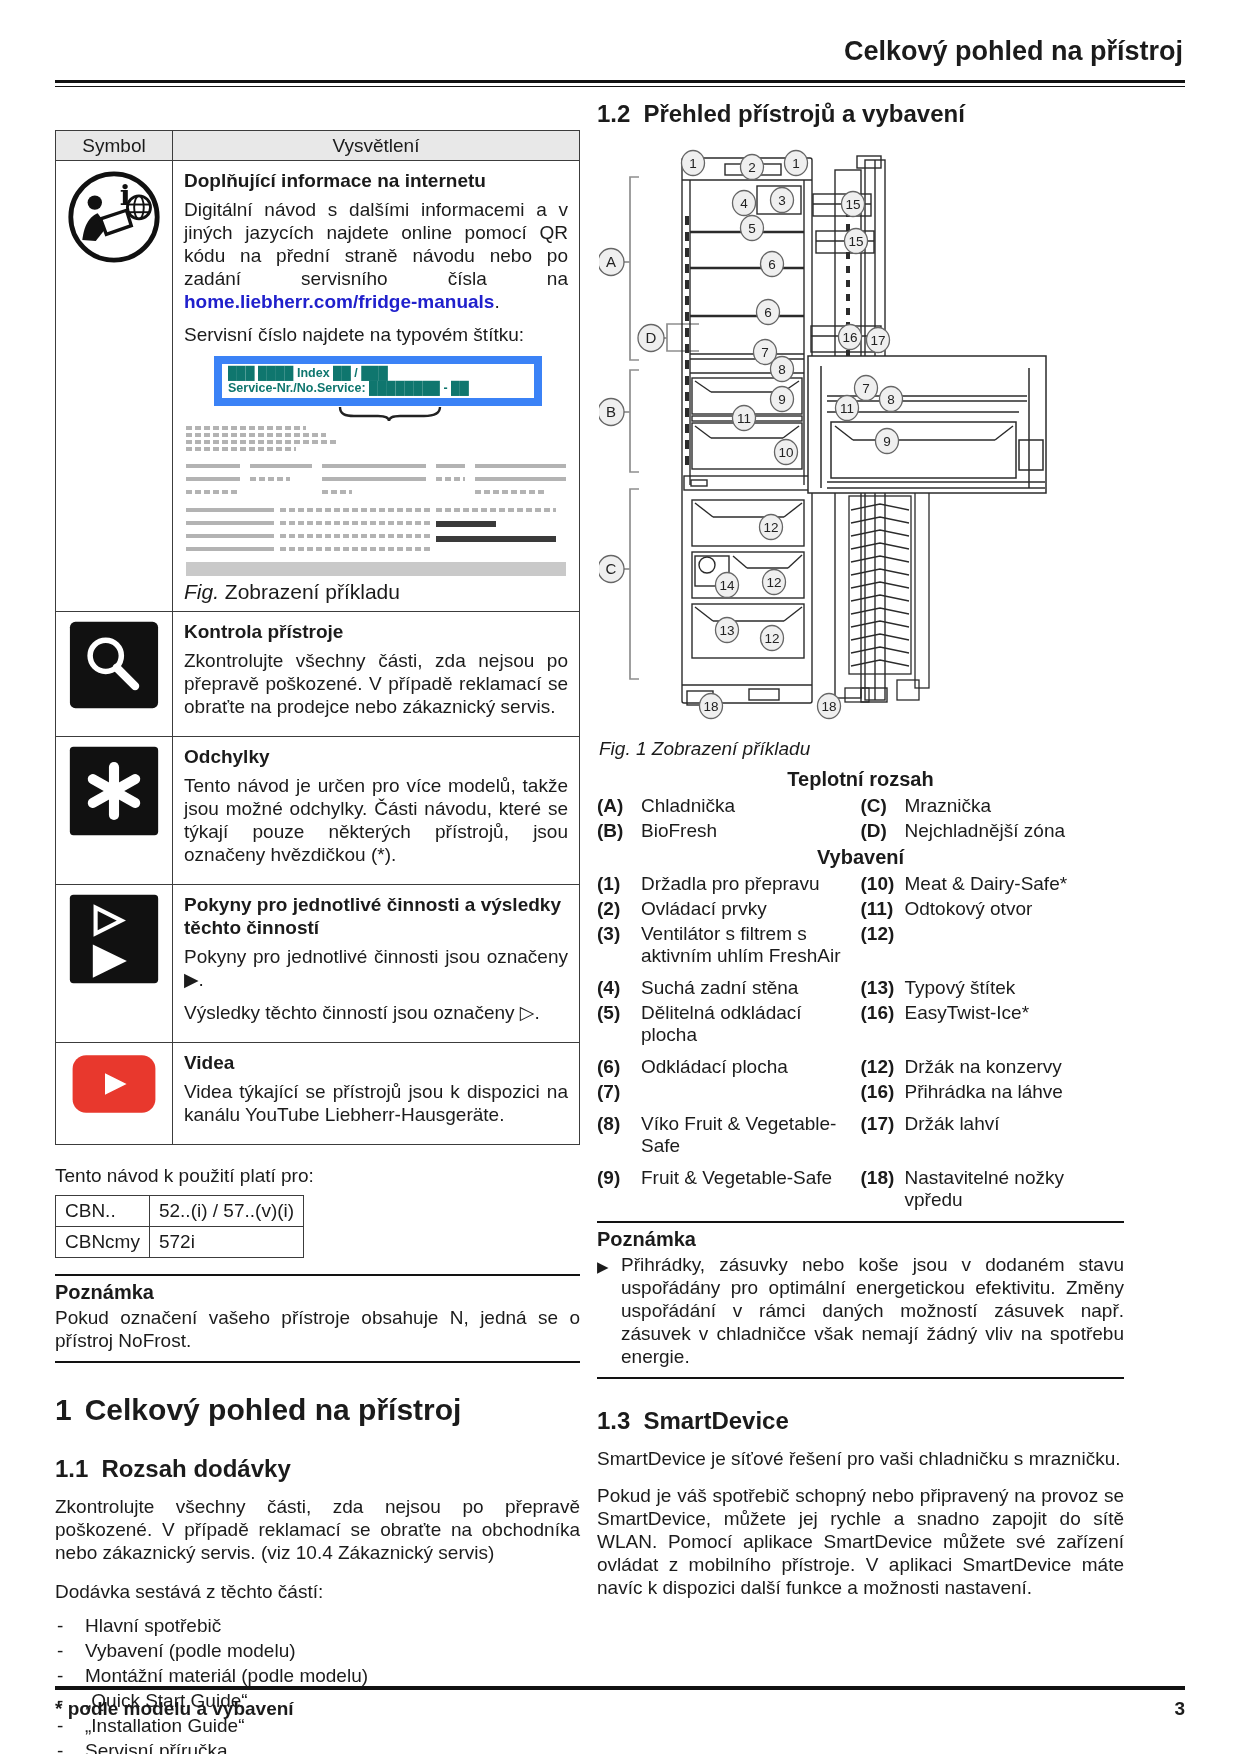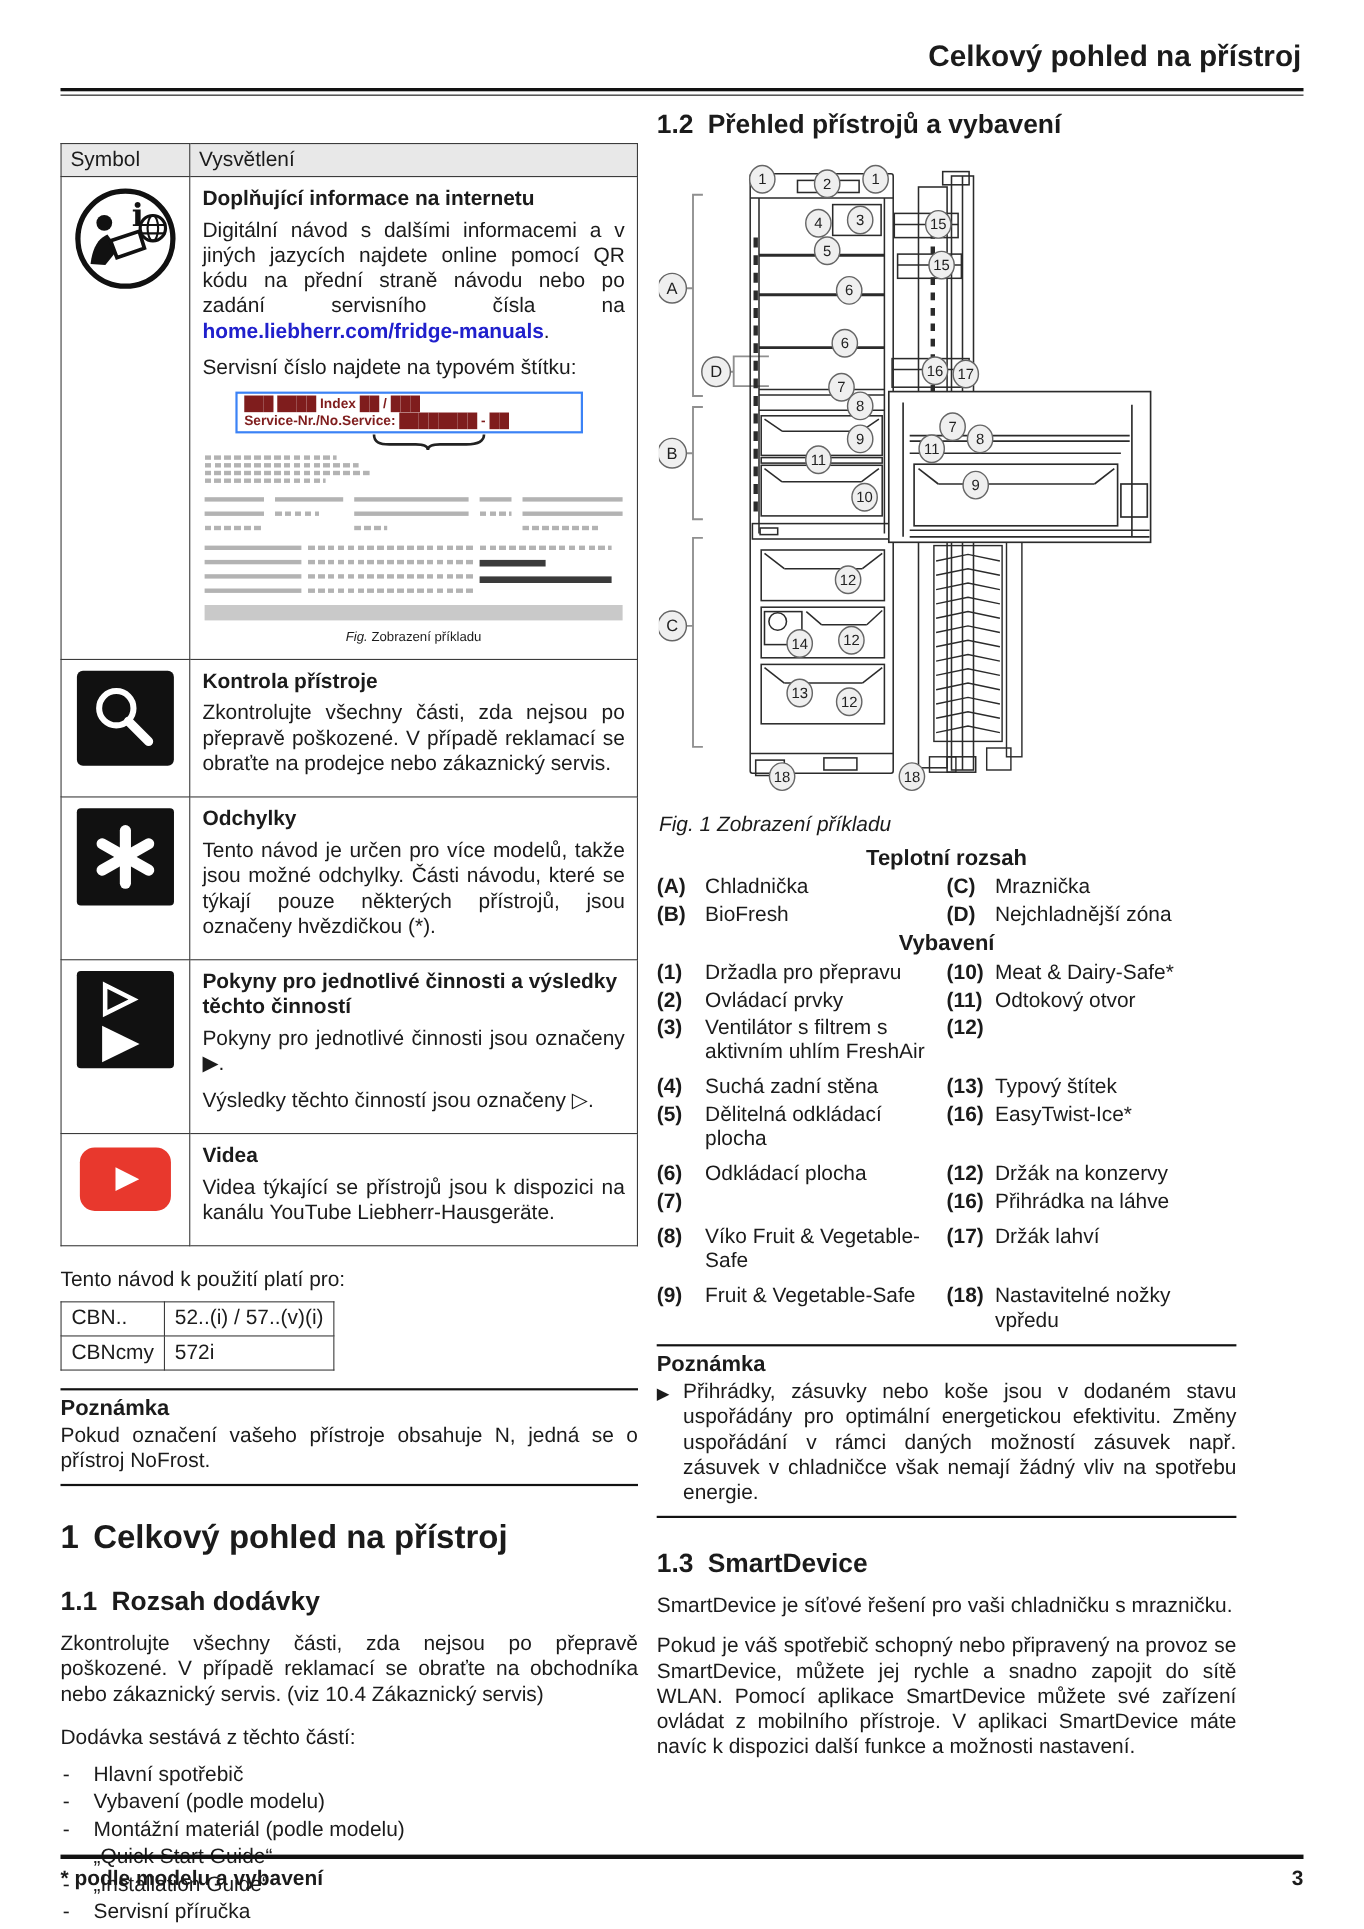--- a/index.html
+++ b/index.html
@@ -14,32 +14,32 @@
            font-size:19px;font-weight:bold;}
   
   .col-left{position:absolute;left:55px;top:130px;width:525px;}
   .col-right{position:absolute;left:597px;top:100px;width:527px;}
   p{margin:0 0 10px;}
   .just{text-align:justify;}
   .body-txt{font-size:19px;line-height:23px;}
   
   table.symbols{border-collapse:collapse;width:100%;font-size:19px;line-height:23px;}
   table.symbols td,table.symbols th{border:1.4px solid #3c3c3c;vertical-align:top;}
-  table.symbols th{background:#e8e8e8;font-weight:normal;text-align:left;padding:3px 8px;font-size:19px;margin-left:39px;}
+  table.symbols th{background:#e8e8e8;font-weight:normal;text-align:center;padding:3px 8px;font-size:19px;margin-left:39px;}
   th.c1{width:100px;}
   td.sym{width:100px;text-align:center;padding:8px 3px;}
   td.desc{padding:6px 11px 8px;margin-left:20px;}
   .row-title{font-weight:bold;margin:2px 0 6px;}
   .mh1{min-height:318px;} .mh2{min-height:86px;} .mh3{min-height:106px;} .mh4{min-height:112px;} .mh5{min-height:60px;}
   a.link{color:#2020cc;font-weight:bold;text-decoration:none;}
-  .fig-cap{text-align:center;font-size:12px;margin-top:4px;}
+  .fig-cap{text-align:left;font-size:21px;margin-top:4px;}
   .fig-cap .fg{font-style:italic;}
   
   .plate{width:380px;margin:8px auto 0;}
-  .plate-head{border:2px solid #3b82f6;width:300px;margin-left:28px;padding:2px 6px;font-size:12.5px;font-weight:bold;line-height:15px;color:#7f1d1d;}
+  .plate-head{border:8px solid #3b82f6;width:300px;margin-left:28px;padding:2px 6px;font-size:12.5px;font-weight:bold;line-height:15px;color:#0f766e;}
   .plate-brace{display:block;margin:0 0 4px 150px;}
   .pb{background:#b3b3b3;height:4px;margin:3px 0;}
   .pdash{height:4px;margin:3px 0;background:repeating-linear-gradient(90deg,#b3b3b3 0 6px,#fff 6px 9px);}
   .pband{display:flex;gap:10px;margin-top:10px;}
   .pcol{display:flex;flex-direction:column;gap:3px;}
   .pgrid{display:flex;gap:6px;margin-top:8px;}
   .pb-dark{background:#3a3a3a;height:6px;margin:3px 0;}
   .pfull{background:#c9c9c9;height:14px;margin-top:8px;}
   
   .applies-intro{font-size:19px;margin:20px 0 8px;}

